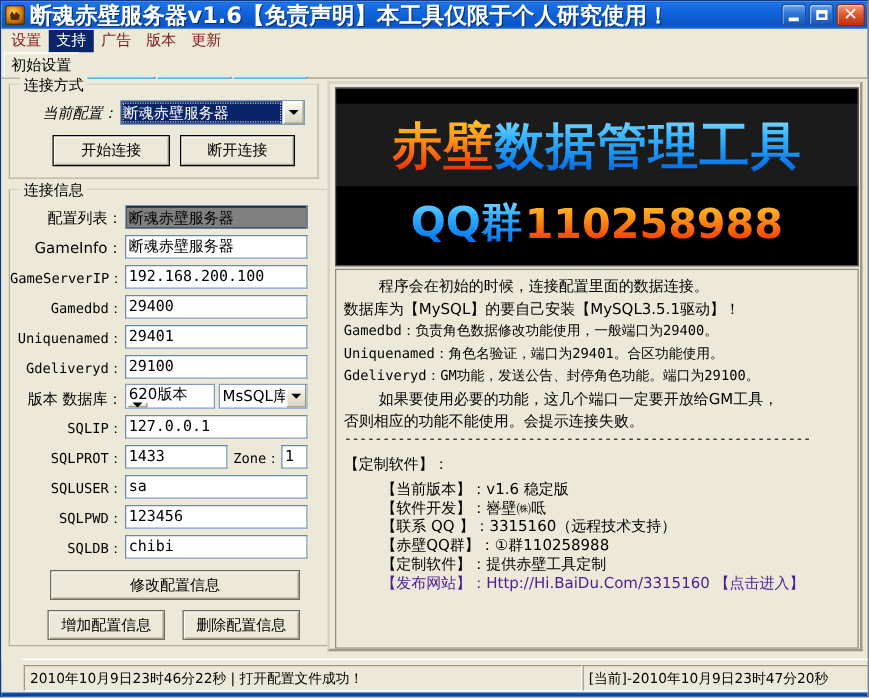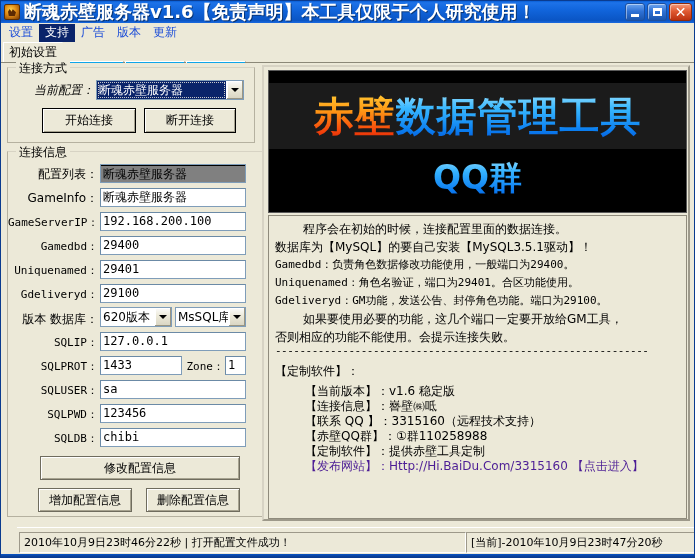--- a/index.html
+++ b/index.html
@@ -85,21 +85,21 @@
   #menubar {
     height: 19px;
     background: #ece9d8;
     display: flex;
     align-items: center;
     padding-left: 2px;
     font-size: 12px;
   }
   .menu-item {
     padding: 1px 6px 2px 6px;
-    color: #1d4ed8;
+    color: #7f1d1d;
     cursor: default;
     white-space: nowrap;
     line-height: 15px;
   }
   .menu-item.active {
     background: #0a246a;
     color: #ffffff;
   }
 
   
@@ -461,21 +461,21 @@
       <div class="fld-label mono" style="position:absolute; left:0px; top:87px; width:90px;">Gamedbd：</div>
       <div class="textbox" style="position:absolute; left:92px; top:84px; width:146px;">29400</div>
 
       <div class="fld-label mono" style="position:absolute; left:0px; top:111px; width:90px;">Uniquenamed：</div>
       <div class="textbox" style="position:absolute; left:92px; top:108px; width:146px;">29401</div>
 
       <div class="fld-label mono" style="position:absolute; left:0px; top:135px; width:90px;">Gdeliveryd：</div>
       <div class="textbox" style="position:absolute; left:92px; top:132px; width:146px;">29100</div>
 
       <div class="fld-label" style="position:absolute; left:4px; top:159px; width:86px;">版本 数据库：</div>
-      <div class="combo" style="position:absolute; left:92px; top:155px; width:72px;">
+      <div class="combo" style="position:absolute; left:92px; top:155px; width:72px;flex-direction:column;">
         <div class="ctext">620版本</div>
         <div class="carrow"></div>
       </div>
       <div class="combo" style="position:absolute; left:167px; top:155px; width:71px;">
         <div class="ctext">MsSQL库</div>
         <div class="carrow"></div>
       </div>
 
       <div class="fld-label mono" style="position:absolute; left:0px; top:183px; width:90px;">SQLIP：</div>
       <div class="textbox" style="position:absolute; left:92px; top:180px; width:146px;">127.0.0.1</div>
@@ -503,40 +503,41 @@
 
       <div id="banner">
         <div class="blackstrip-top"></div>
         <div class="blackstrip-bot"></div>
         <div id="banner-title">
           <span class="part-a">赤壁</span>
             <span class="part-b">数据管理工具</span>
         </div>
         <div id="banner-qq">
           <span class="qq-label">QQ群</span>
+            <span class="qq-num">110258988</span>
         </div>
       </div>
 
       <div id="info-text">
         <div class="tl indent">程序会在初始的时候，连接配置里面的数据连接。</div>
         <div class="tl">数据库为【MySQL】的要自己安装【MySQL3.5.1驱动】！</div>
         <div class="tl mono">Gamedbd：负责角色数据修改功能使用，一般端口为29400。</div>
         <div class="tl mono">Uniquenamed：角色名验证，端口为29401。合区功能使用。</div>
         <div class="tl mono">Gdeliveryd：GM功能，发送公告、封停角色功能。端口为29100。</div>
         <div class="tl indent">如果要使用必要的功能，这几个端口一定要开放给GM工具，</div>
         <div class="tl">否则相应的功能不能使用。会提示连接失败。</div>
         <div class="tl dash">-------------------------------------------------------------</div>
         <div class="tl" style="margin-top:6px;">【定制软件】：</div>
 
         <div style="margin-top:4px;">
           <div class="tl sup">
             <span>【当前版本】：</span><span>v1.6 稳定版</span>
           </div>
           <div class="tl sup">
-            <span>【连接信息】：</span><span>嶜壁㈱呧</span>
+            <span>【软件开发】：</span><span>嶜壁㈱呧</span>
           </div>
           <div class="tl sup">
             <span>【联系 QQ 】：</span><span>3315160（远程技术支持）</span>
           </div>
           <div class="tl sup">
             <span>【赤壁QQ群】：</span><span>①群110258988</span>
           </div>
           <div class="tl sup">
             <span>【定制软件】：</span><span>提供赤壁工具定制</span>
           </div>

